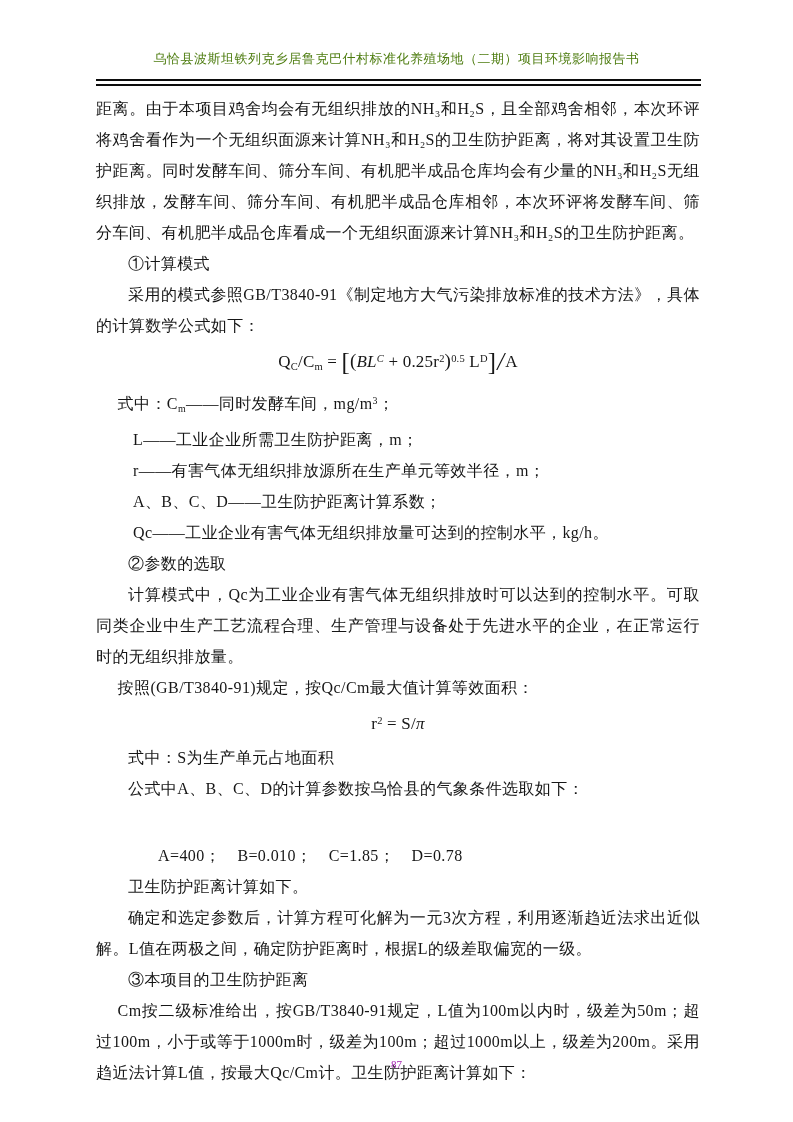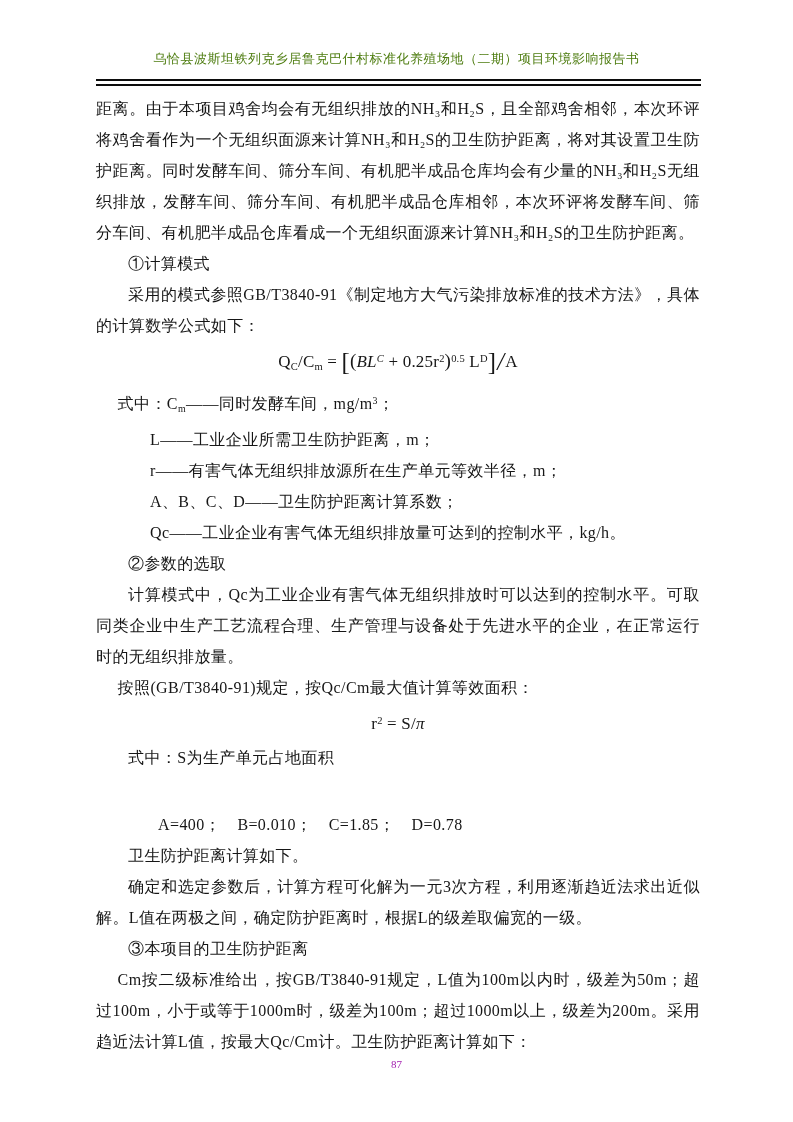--- a/index.html
+++ b/index.html
@@ -27,21 +27,21 @@
   }
   .doc-body{
     position:absolute;top:93px;left:96px;width:604px;
     font-size:16px;line-height:31px;
     letter-spacing:0.4px;
   }
   .para{margin:0;text-align:justify;text-align-last:left;}
   .noind{text-indent:0;}
   .ind2{text-indent:2em;}
   .ind14{text-indent:1.35em;}
-  .defitem{margin-left:54px;text-align:left;}
+  .defitem{margin-left:37px;text-align:left;}
   .vals{margin-left:62px;text-align:left;margin-top:36px;}
   .formula{
     text-align:center;
     line-height:36px;
     font-size:17px;
     letter-spacing:0.2px;
   }
   
   .fp-base{}
   .fp-ital{font-style:italic;}
@@ -90,20 +90,21 @@
     <p class="para ind2">②参数的选取</p>
 
     <p class="para ind2">计算模式中，Qc为工业企业有害气体无组织排放时可以达到的控制水平。可取同类企业中生产工艺流程合理、生产管理与设备处于先进水平的企业，在正常运行时的无组织排放量。</p>
 
     <p class="para ind14">按照(GB/T3840-91)规定，按Qc/Cm最大值计算等效面积：</p>
 
     <div class="formula"><span class="fp-base">r</span><span class="fp-sup">2</span><span class="fp-base"> = S/</span><span class="fp-ital">π</span></div>
 
     <p class="para ind2">式中：S为生产单元占地面积</p>
 
+    <p class="para ind2">公式中A、B、C、D的计算参数按乌恰县的气象条件选取如下：</p>
 
     <p class="para vals">A=400；　B=0.010；　C=1.85；　D=0.78</p>
 
     <p class="para ind2">卫生防护距离计算如下。</p>
 
     <p class="para ind2">确定和选定参数后，计算方程可化解为一元3次方程，利用逐渐趋近法求出近似解。L值在两极之间，确定防护距离时，根据L的级差取偏宽的一级。</p>
 
     <p class="para ind2">③本项目的卫生防护距离</p>
 
     <p class="para ind14">Cm按二级标准给出，按GB/T3840-91规定，L值为100m以内时，级差为50m；超过100m，小于或等于1000m时，级差为100m；超过1000m以上，级差为200m。采用趋近法计算L值，按最大Qc/Cm计。卫生防护距离计算如下：</p>

